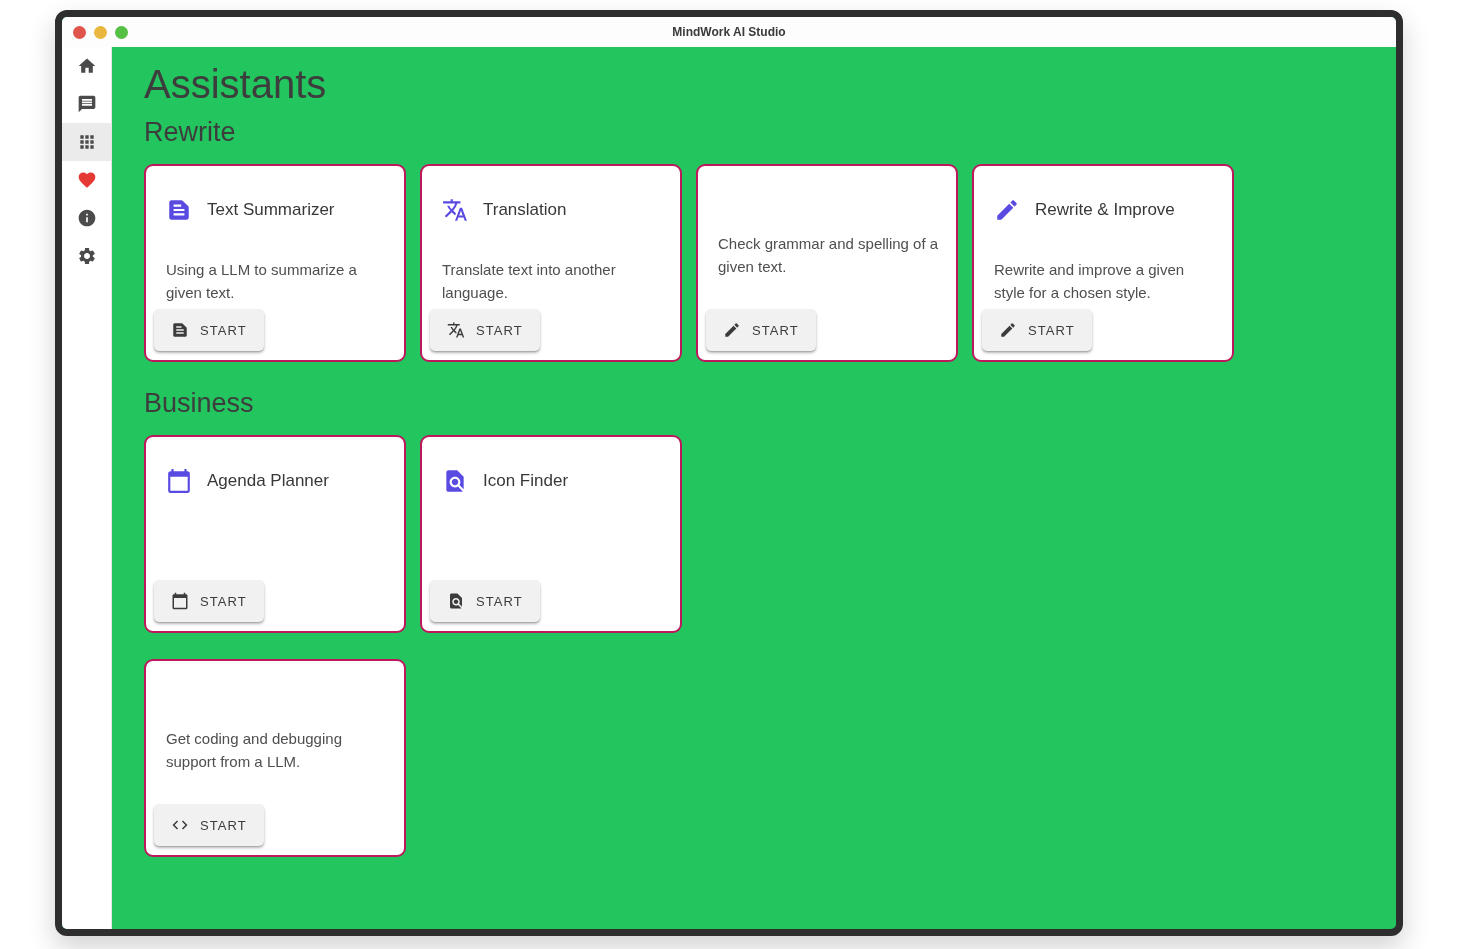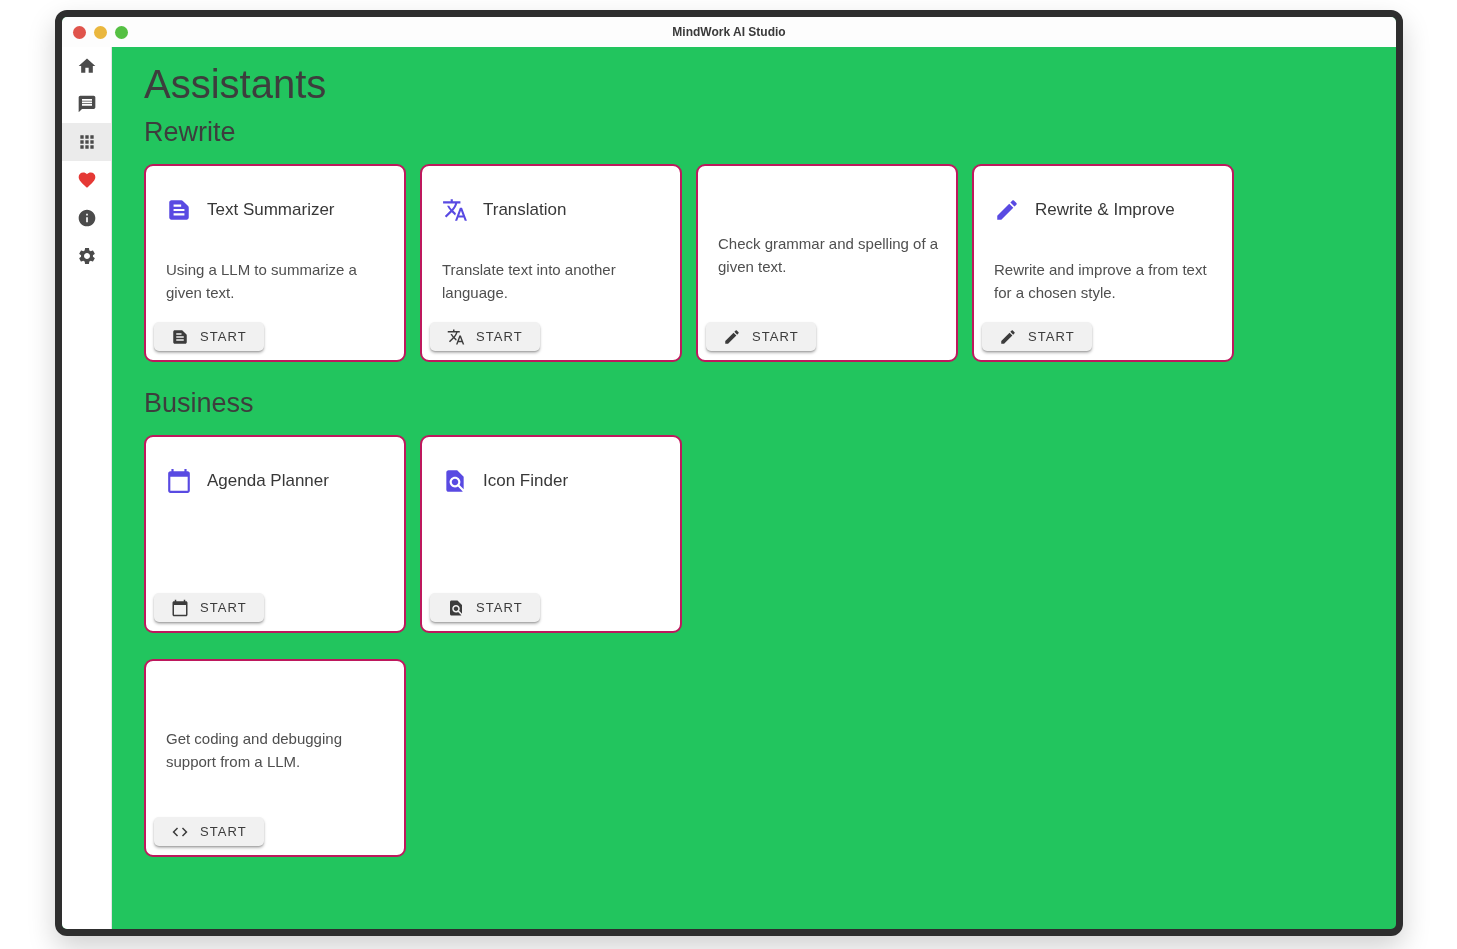--- a/index.html
+++ b/index.html
@@ -36,21 +36,21 @@
   .card-row { display:flex; gap:14px; }
 
   .card { position:relative; width:262px; height:198px; background:#ffffff;
           border:2px solid #be185d; border-radius:9px; padding:31px 16px 16px 20px; }
   .card-header { display:flex; align-items:center; gap:15px; }
   .card-icon { width:26px; height:26px; flex:0 0 26px; display:flex; }
   .card-title { font-size:17px; font-weight:500; color:#383838; }
   .card-desc { margin-top:36px; font-size:15px; color:#4f4f4f; line-height:1.5;
                max-width:232px; }
   .card-actions { position:absolute; left:8px; bottom:9px; }
-  .start-btn { display:inline-flex; align-items:center; gap:11px; height:29px;
+  .start-btn { display:inline-flex; align-items:center; gap:11px; height:42px;
                padding:0 17px; background:#f1f1f1; border:none; border-radius:5px;
                box-shadow:0 2px 3px rgba(0,0,0,0.28), 0 1px 1px rgba(0,0,0,0.12);
                font-family:"Liberation Sans", sans-serif;
                font-size:13px; font-weight:500; letter-spacing:1.1px; color:#3c3c3c;
                cursor:pointer; }
   .btn-icon { width:18px; height:18px; display:flex; }
 </style>
 </head>
 <body>
 
@@ -170,21 +170,21 @@
   </div>
             <div class="card">
     <div class="card-header">
       <span class="card-icon">
                   <svg viewBox="0 0 24 24" width="26" height="26">
                     <path d="M3 17.25V21h3.75L17.81 9.94l-3.75-3.75L3 17.25zM20.71 7.04c.39-.39.39-1.02 0-1.41l-2.34-2.34c-.39-.39-1.02-.39-1.41 0l-1.83 1.83 3.75 3.75 1.83-1.83z" fill="#594AE2" fill-rule="evenodd"></path>
                   </svg>
                 </span>
       <span class="card-title">Rewrite &amp; Improve</span>
     </div>
-    <p class="card-desc">Rewrite and improve a from text for a chosen style.</p>
+    <p class="card-desc">Rewrite and improve a given style for a chosen style.</p>
     <div class="card-actions">
       <button class="start-btn">
         <span class="btn-icon">
                     <svg viewBox="0 0 24 24" width="18" height="18">
                       <path d="M3 17.25V21h3.75L17.81 9.94l-3.75-3.75L3 17.25zM20.71 7.04c.39-.39.39-1.02 0-1.41l-2.34-2.34c-.39-.39-1.02-.39-1.41 0l-1.83 1.83 3.75 3.75 1.83-1.83z" fill="#3C3C3C" fill-rule="evenodd"></path>
                     </svg>
                   </span>
         <span>START</span>
       </button>
     </div>

